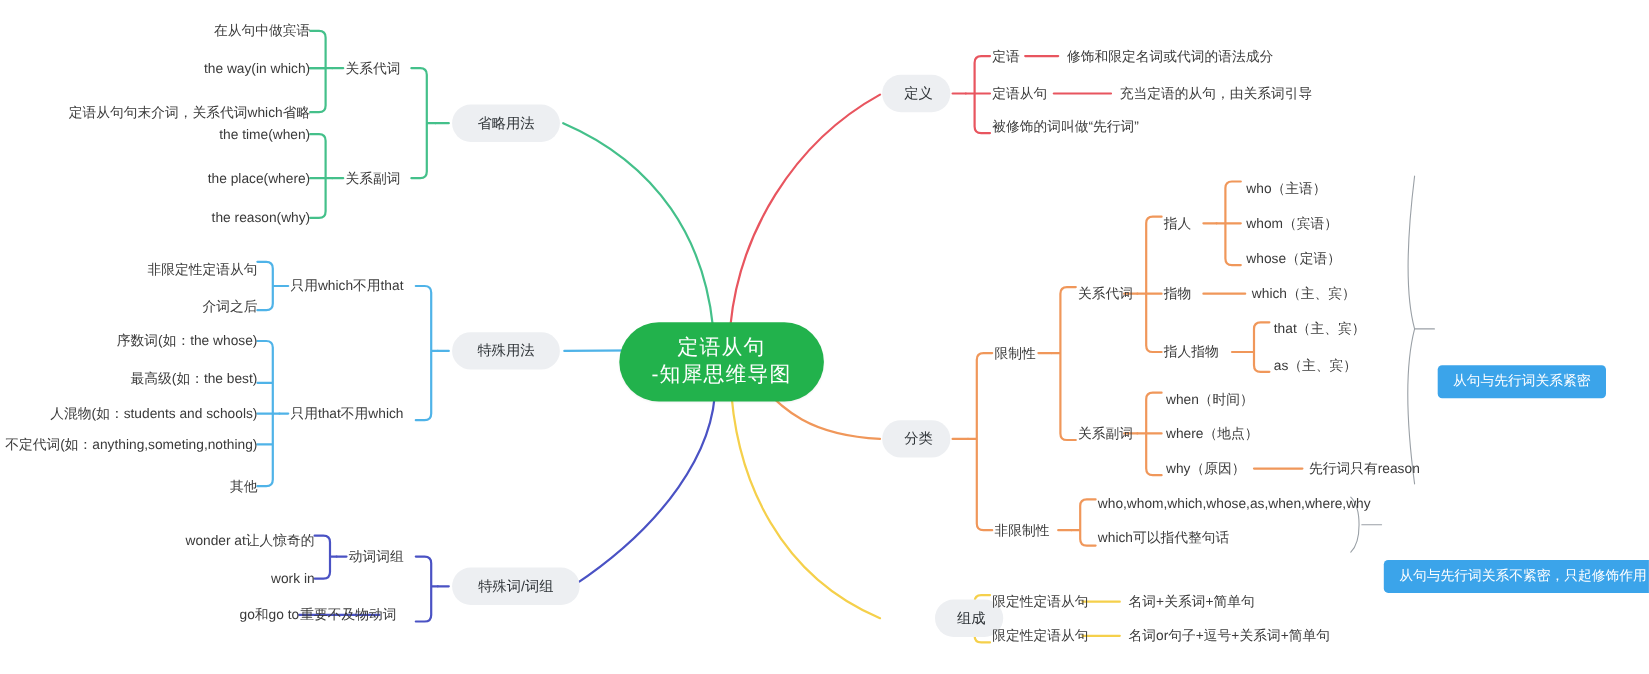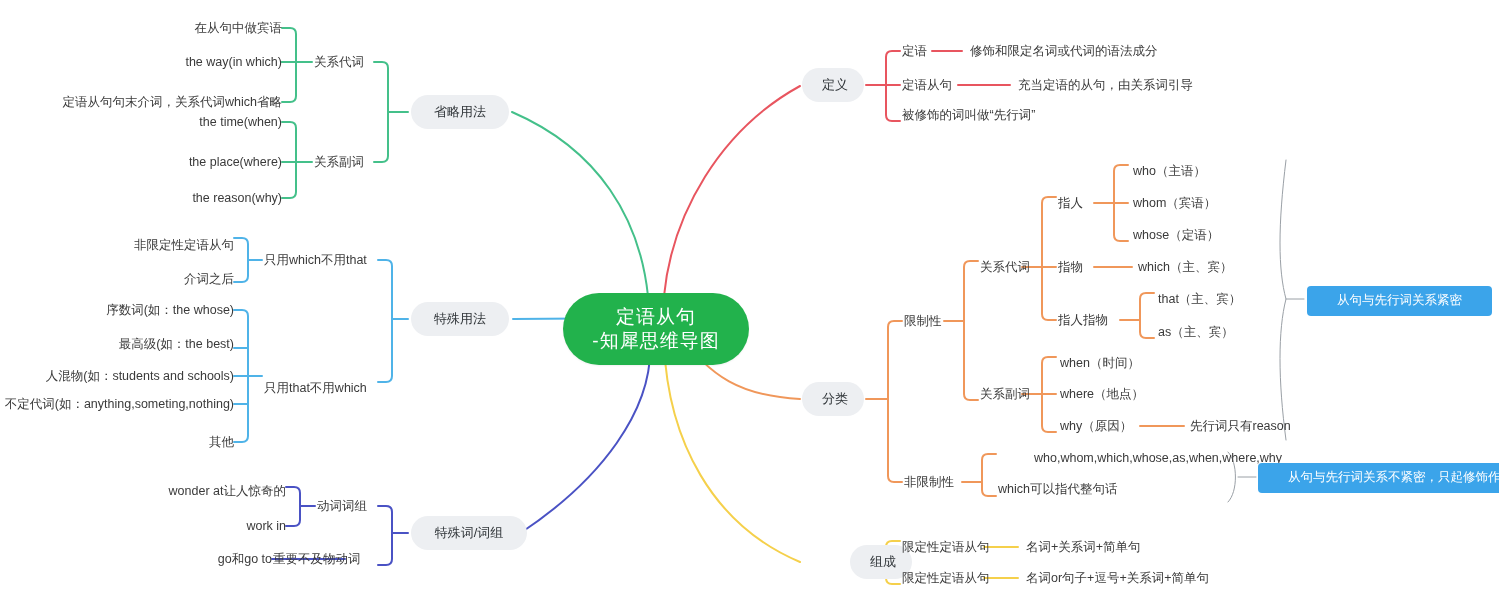--- a/index.html
+++ b/index.html
@@ -60,23 +60,24 @@
   }
   .leaf.r { text-align: right; }
   .leaf.l { text-align: left; }
 
   
   .callout {
     background: #3BA4EA;
     color: #ffffff;
     border-radius: 4px;
     font-size: 12.5px;
-    padding: 7px 30px;
+    padding: 7px 14px;
     text-align: center;
     white-space: nowrap;
+    margin-top: 46px;
   }
 </style>
 </head>
 <body>
 
 <div id="canvas">
 
   <svg id="svg-layer" viewBox="0 0 1499 613" xmlns="http://www.w3.org/2000/svg">
     <g fill="none" stroke-linecap="round" stroke-linejoin="round">
 
@@ -201,21 +202,21 @@
   <div class="node leaf r" style="left:0px; top:55px; width:282px;">the way(in which)</div>
   <div class="node leaf r" style="left:0px; top:95px; width:282px;">定语从句句末介词，关系代词which省略</div>
 
   <div class="node leaf r" style="left:0px; top:115px; width:282px;">the time(when)</div>
   <div class="node leaf r" style="left:0px; top:155px; width:282px;">the place(where)</div>
   <div class="node leaf r" style="left:0px; top:191px; width:282px;">the reason(why)</div>
 
   <div class="node pill" style="left:411px; top:302px; width:98px;">特殊用法</div>
 
   <div class="node leaf l" style="left:264px; top:253px;">只用which不用that</div>
-  <div class="node leaf l" style="left:264px; top:369px;margin-top:12px;">只用that不用which</div>
+  <div class="node leaf l" style="left:264px; top:369px;">只用that不用which</div>
 
   <div class="node leaf r" style="left:0px; top:238px; width:234px;">非限定性定语从句</div>
   <div class="node leaf r" style="left:0px; top:272px; width:234px;">介词之后</div>
 
   <div class="node leaf r" style="left:0px; top:303px; width:234px;">序数词(如：the whose)</div>
   <div class="node leaf r" style="left:0px; top:337px; width:234px;">最高级(如：the best)</div>
   <div class="node leaf r" style="left:0px; top:369px; width:234px;padding-left:19px;">人混物(如：students and schools)</div>
   <div class="node leaf r" style="left:0px; top:397px; width:234px;">不定代词(如：anything,someting,nothing)</div>
   <div class="node leaf r" style="left:0px; top:435px; width:234px;">其他</div>
 
@@ -257,21 +258,21 @@
 
   <div class="node leaf l" style="left:1158px; top:292px;">that（主、宾）</div>
   <div class="node leaf l" style="left:1158px; top:325px;">as（主、宾）</div>
 
   <div class="node leaf l" style="left:1060px; top:356px;">when（时间）</div>
   <div class="node leaf l" style="left:1060px; top:387px;">where（地点）</div>
   <div class="node leaf l" style="left:1060px; top:419px;">why（原因）</div>
   <div class="node leaf l" style="left:1190px; top:419px;">先行词只有reason</div>
 
   <div class="node leaf l" style="left:904px; top:475px;">非限制性</div>
-  <div class="node leaf l" style="left:998px; top:451px;margin-left:36px;">who,whom,which,whose,as,when,where,why</div>
+  <div class="node leaf l" style="left:998px; top:451px;">who,whom,which,whose,as,when,where,why</div>
   <div class="node leaf l" style="left:998px; top:482px;">which可以指代整句话</div>
 
   <div class="node callout" style="left:1307px; top:286px;">从句与先行词关系紧密</div>
   <div class="node callout" style="left:1258px; top:463px;">从句与先行词关系不紧密，只起修饰作用</div>
 
   <div class="node pill" style="left:850px; top:545px; width:62px;">组成</div>
 
   <div class="node leaf l" style="left:902px; top:540px;">限定性定语从句</div>
   <div class="node leaf l" style="left:1026px; top:540px;">名词+关系词+简单句</div>
 

